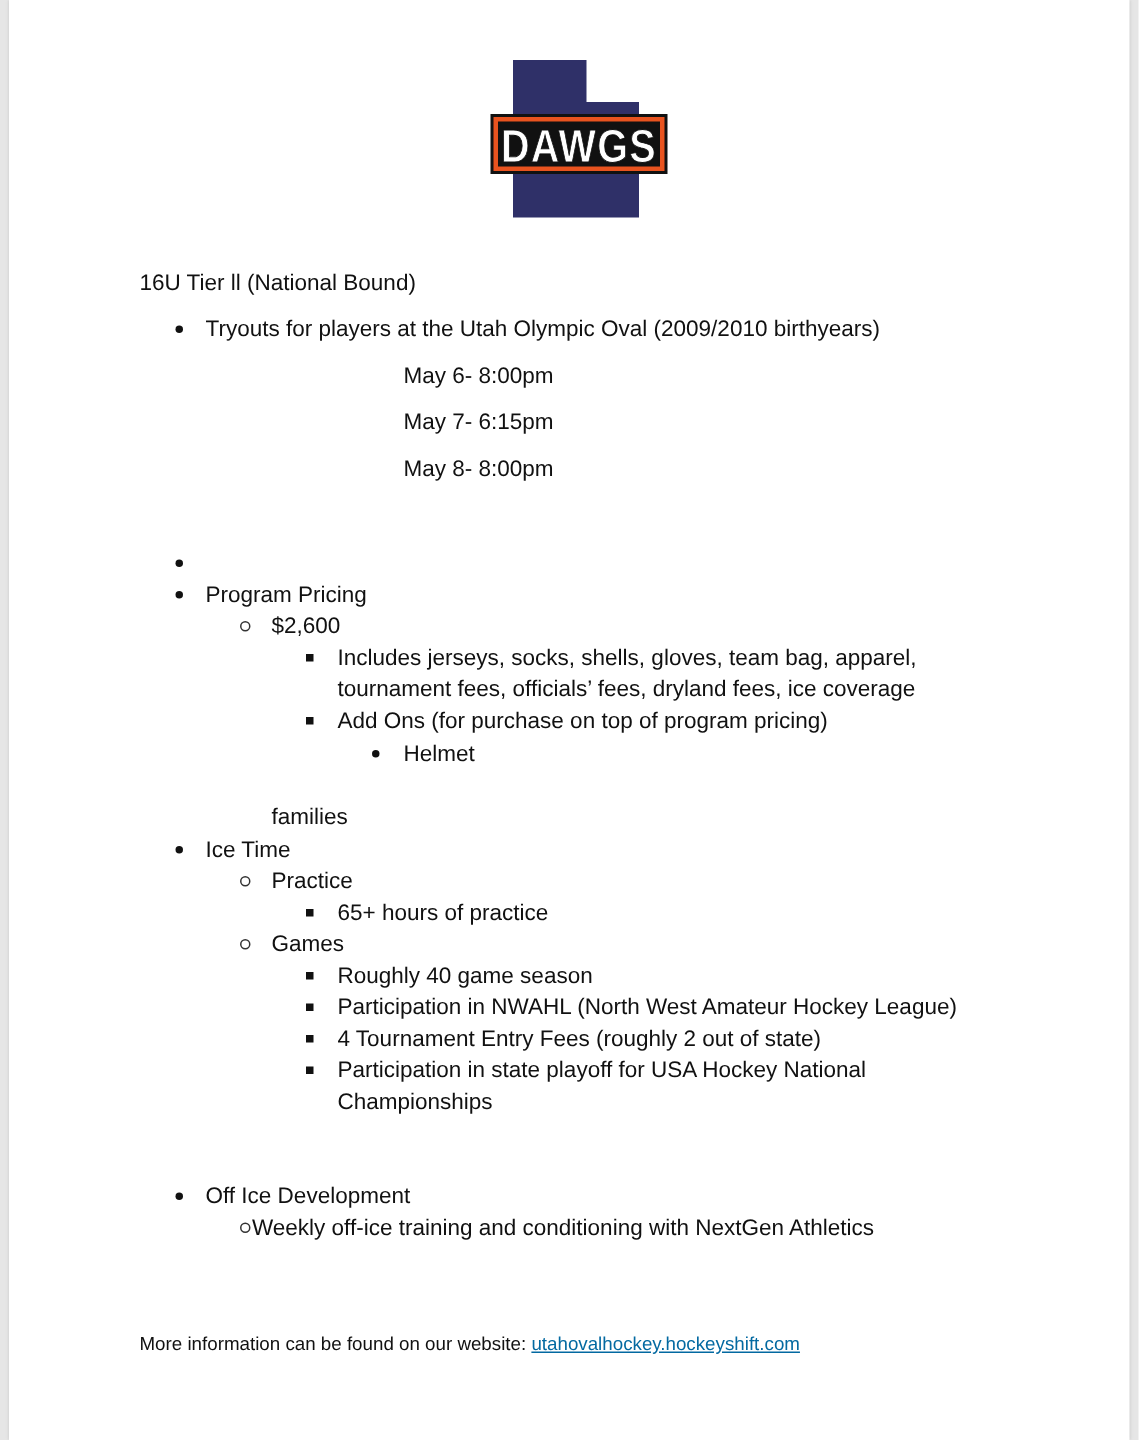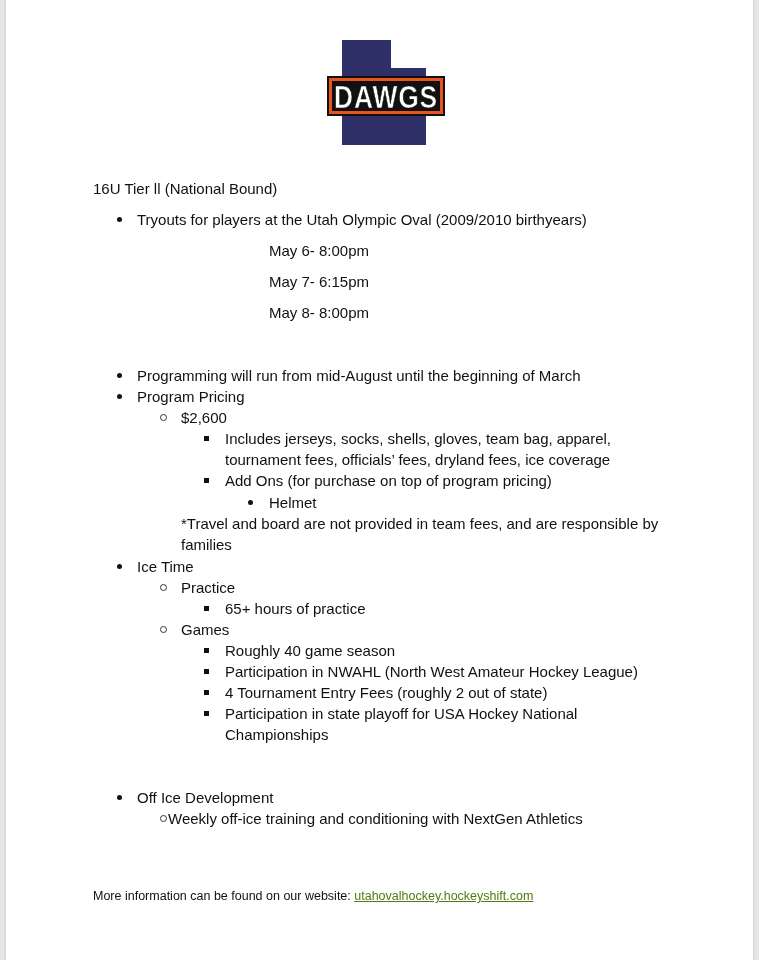--- a/index.html
+++ b/index.html
@@ -6,21 +6,21 @@
   body { width:759px; height:960px; background:#e6e6e6; position:relative; overflow:hidden;
          font-family:"Liberation Sans", sans-serif; color:#111; }
   .page { position:absolute; left:6px; top:0; width:747px; height:960px; background:#fff;
           box-shadow: 1px 0 2px #d0d0d0, -1px 0 2px #d0d0d0; }
   .logo { position:absolute; left:315px; top:38px; width:130px; height:110px; }
   .t { position:absolute; font-size:15px; line-height:18px; white-space:nowrap; color:#111; }
   .b { position:absolute; }
   .dot { width:5px; height:5px; border-radius:50%; background:#111; }
   .ring { width:5px; height:5px; border-radius:50%; border:1px solid #333; box-sizing:border-box; width:7px; height:7px; }
   .sq { width:5px; height:5px; background:#111; }
-  a.link { color:#4d7c0f; text-decoration:underline; }
+  a.link { color:#0369a1; text-decoration:underline; }
   .foot { font-size:12.5px; }
 </style>
 </head>
 <body>
 
 <div class="page">
 
   <svg class="logo" viewBox="0 0 130 110">
 
     <path d="M21 2 L70 2 L70 30 L105 30 L105 107 L21 107 Z" fill="#2f3068"></path>
@@ -33,39 +33,37 @@
 
   <div class="t" style="left:87px; top:180px;">16U Tier ll (National Bound)</div>
 
   <div class="b dot" style="left:111px; top:217px;"></div>
   <div class="t" style="left:131px; top:211px;">Tryouts for players at the Utah Olympic Oval (2009/2010 birthyears)</div>
   <div class="t" style="left:263px; top:242px;">May 6- 8:00pm</div>
   <div class="t" style="left:263px; top:273px;">May 7- 6:15pm</div>
   <div class="t" style="left:263px; top:304px;">May 8- 8:00pm</div>
 
   <div class="b dot" style="left:111px; top:373px;"></div>
-  <div class="t" style="left:131px; top:367px;">Programming will run from mid-August until the beginning of March</div>
 
   <div class="b dot" style="left:111px; top:394px;"></div>
   <div class="t" style="left:131px; top:388px;">Program Pricing</div>
 
   <div class="b ring" style="left:154px; top:414px;"></div>
   <div class="t" style="left:175px; top:409px;">$2,600</div>
 
   <div class="b sq" style="left:198px; top:436px;"></div>
   <div class="t" style="left:219px; top:430px;">Includes jerseys, socks, shells, gloves, team bag, apparel,</div>
   <div class="t" style="left:219px; top:451px;">tournament fees, officials’ fees, dryland fees, ice coverage</div>
 
   <div class="b sq" style="left:198px; top:478px;"></div>
   <div class="t" style="left:219px; top:472px;">Add Ons (for purchase on top of program pricing)</div>
 
   <div class="b dot" style="left:242px; top:500px;"></div>
   <div class="t" style="left:263px; top:494px;">Helmet</div>
 
-  <div class="t" style="left:175px; top:515px;">*Travel and board are not provided in team fees, and are responsible by</div>
   <div class="t" style="left:175px; top:536px;">families</div>
 
   <div class="b dot" style="left:111px; top:564px;"></div>
   <div class="t" style="left:131px; top:558px;">Ice Time</div>
 
   <div class="b ring" style="left:154px; top:584px;"></div>
   <div class="t" style="left:175px; top:579px;">Practice</div>
 
   <div class="b sq" style="left:198px; top:606px;"></div>
   <div class="t" style="left:219px; top:600px;">65+ hours of practice</div>

